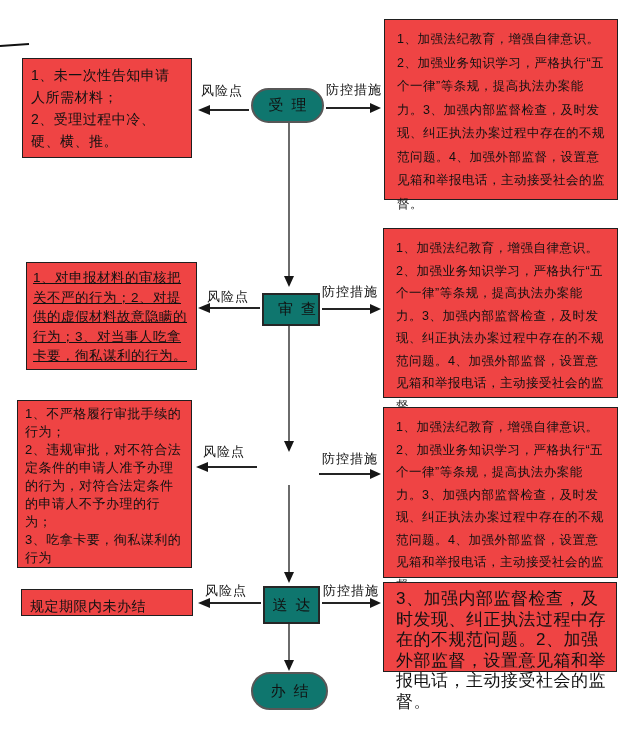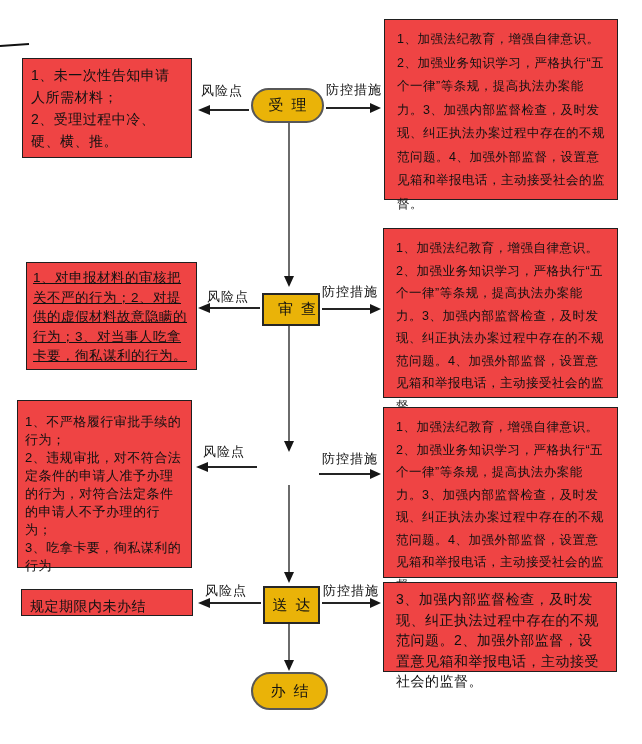--- a/index.html
+++ b/index.html
@@ -14,35 +14,35 @@
   svg.conn polygon { fill: #161616; }
   svg.conn line.artifact { stroke: #111; stroke-width: 2; }
 
   .tbox { position: absolute; background: #ef4444; border: 1.5px solid #1f1f1f; }
   .btxt { white-space: pre-line; letter-spacing: 0.5px; }
 
   #r1 { left: 22px;  top: 58px;  width: 170px; height: 100px; padding: 5px 8px; }
   #r1 .btxt { font-size: 14px; line-height: 22px; }
   #r2 { left: 26px;  top: 262px; width: 171px; height: 108px; padding: 5px 6px; text-decoration: underline; }
   #r2 .btxt { font-size: 13.5px; line-height: 19.5px; }
-  #r3 { left: 17px;  top: 400px; width: 175px; height: 168px; padding: 12px 7px; }
+  #r3 { left: 17px;  top: 400px; width: 175px; height: 168px; padding: 4px 7px; }
   #r3 .btxt { font-size: 13px; line-height: 18px; }
   #r4 { left: 21px;  top: 589px; width: 172px; height: 27px; padding: 4px 8px; }
   #r4 .btxt { font-size: 14px; line-height: 24px; }
 
   #p1 { left: 384px; top: 19px;  width: 234px; height: 181px; padding: 8px 10px 0 12px; }
   #p1 .btxt { font-size: 12.5px; line-height: 23.5px; }
   #p2 { left: 383px; top: 228px; width: 235px; height: 170px; padding: 8px 10px 0 12px; }
   #p2 .btxt { font-size: 12.5px; line-height: 22.5px; }
   #p3 { left: 383px; top: 407px; width: 235px; height: 171px; padding: 8px 10px 0 12px; }
   #p3 .btxt { font-size: 12.5px; line-height: 22.5px; }
   #p4 { left: 383px; top: 582px; width: 234px; height: 90px; padding: 6px 10px 0 12px; }
-  #p4 .btxt { font-size: 14px; line-height: 20.5px; }
+  #p4 .btxt { font-size: 17px; line-height: 20.5px; }
 
-  .node { position: absolute; background: #eab308; display: flex; align-items: center;
+  .node { position: absolute; background: #0f766e; display: flex; align-items: center;
           justify-content: center; font-size: 15px; }
   .node span { letter-spacing: 8px; margin-right: -8px; white-space: nowrap; }
   .rectn { border: 2px solid #262626; }
   .stadium { border: 2px solid #575757; border-radius: 19px; }
   #n-accept   { left: 251px; top: 88px;  width: 73px; height: 35px; }
   #n-review   { left: 262px; top: 293px; width: 58px; height: 33px; padding-left: 12px; }
   #n-decide   { left: 259px; top: 452px; width: 58px; height: 33px; }
   #n-deliver  { left: 263px; top: 586px; width: 57px; height: 38px; }
   #n-complete { left: 251px; top: 672px; width: 77px; height: 38px; }
 

